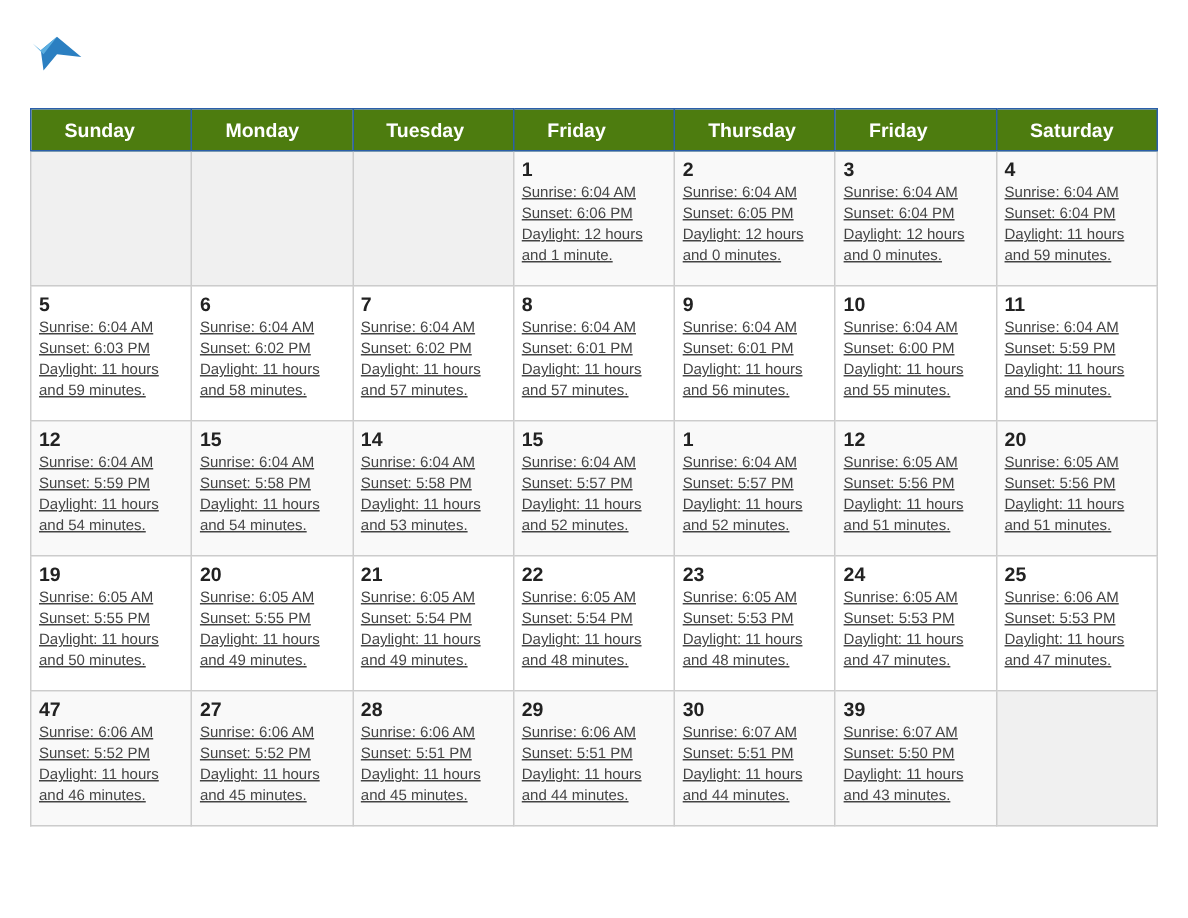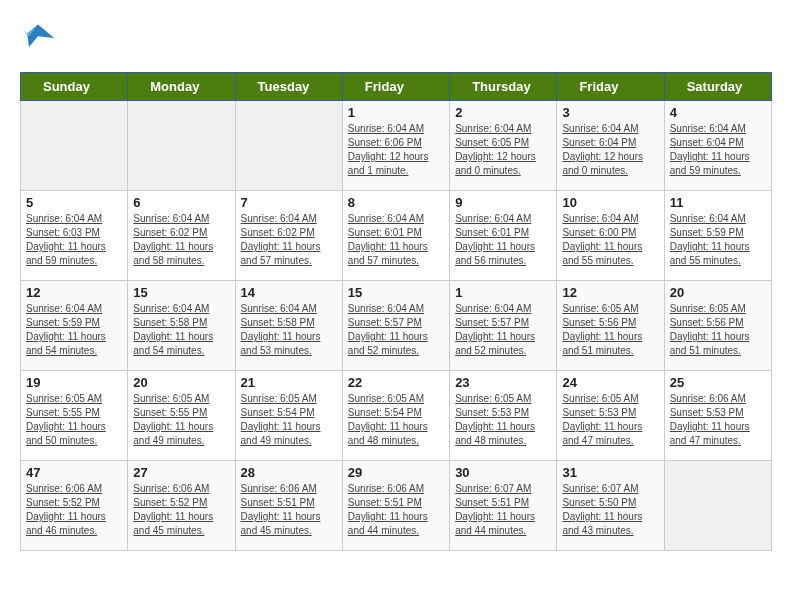--- a/index.html
+++ b/index.html
@@ -335,21 +335,21 @@
 and 44 minutes.</div>
         </td>
         <td>
           <span class="day-number">30</span>
           <div class="day-info" style="white-space: pre-line;">Sunrise: 6:07 AM
 Sunset: 5:51 PM
 Daylight: 11 hours
 and 44 minutes.</div>
         </td>
         <td>
-          <span class="day-number">31</span>
+          <span class="day-number">39</span>
           <div class="day-info" style="white-space: pre-line;">Sunrise: 6:07 AM
 Sunset: 5:50 PM
 Daylight: 11 hours
 and 43 minutes.</div>
         </td>
         <td class="empty-cell"></td>
       </tr>
     </tbody>
 </table>
 

